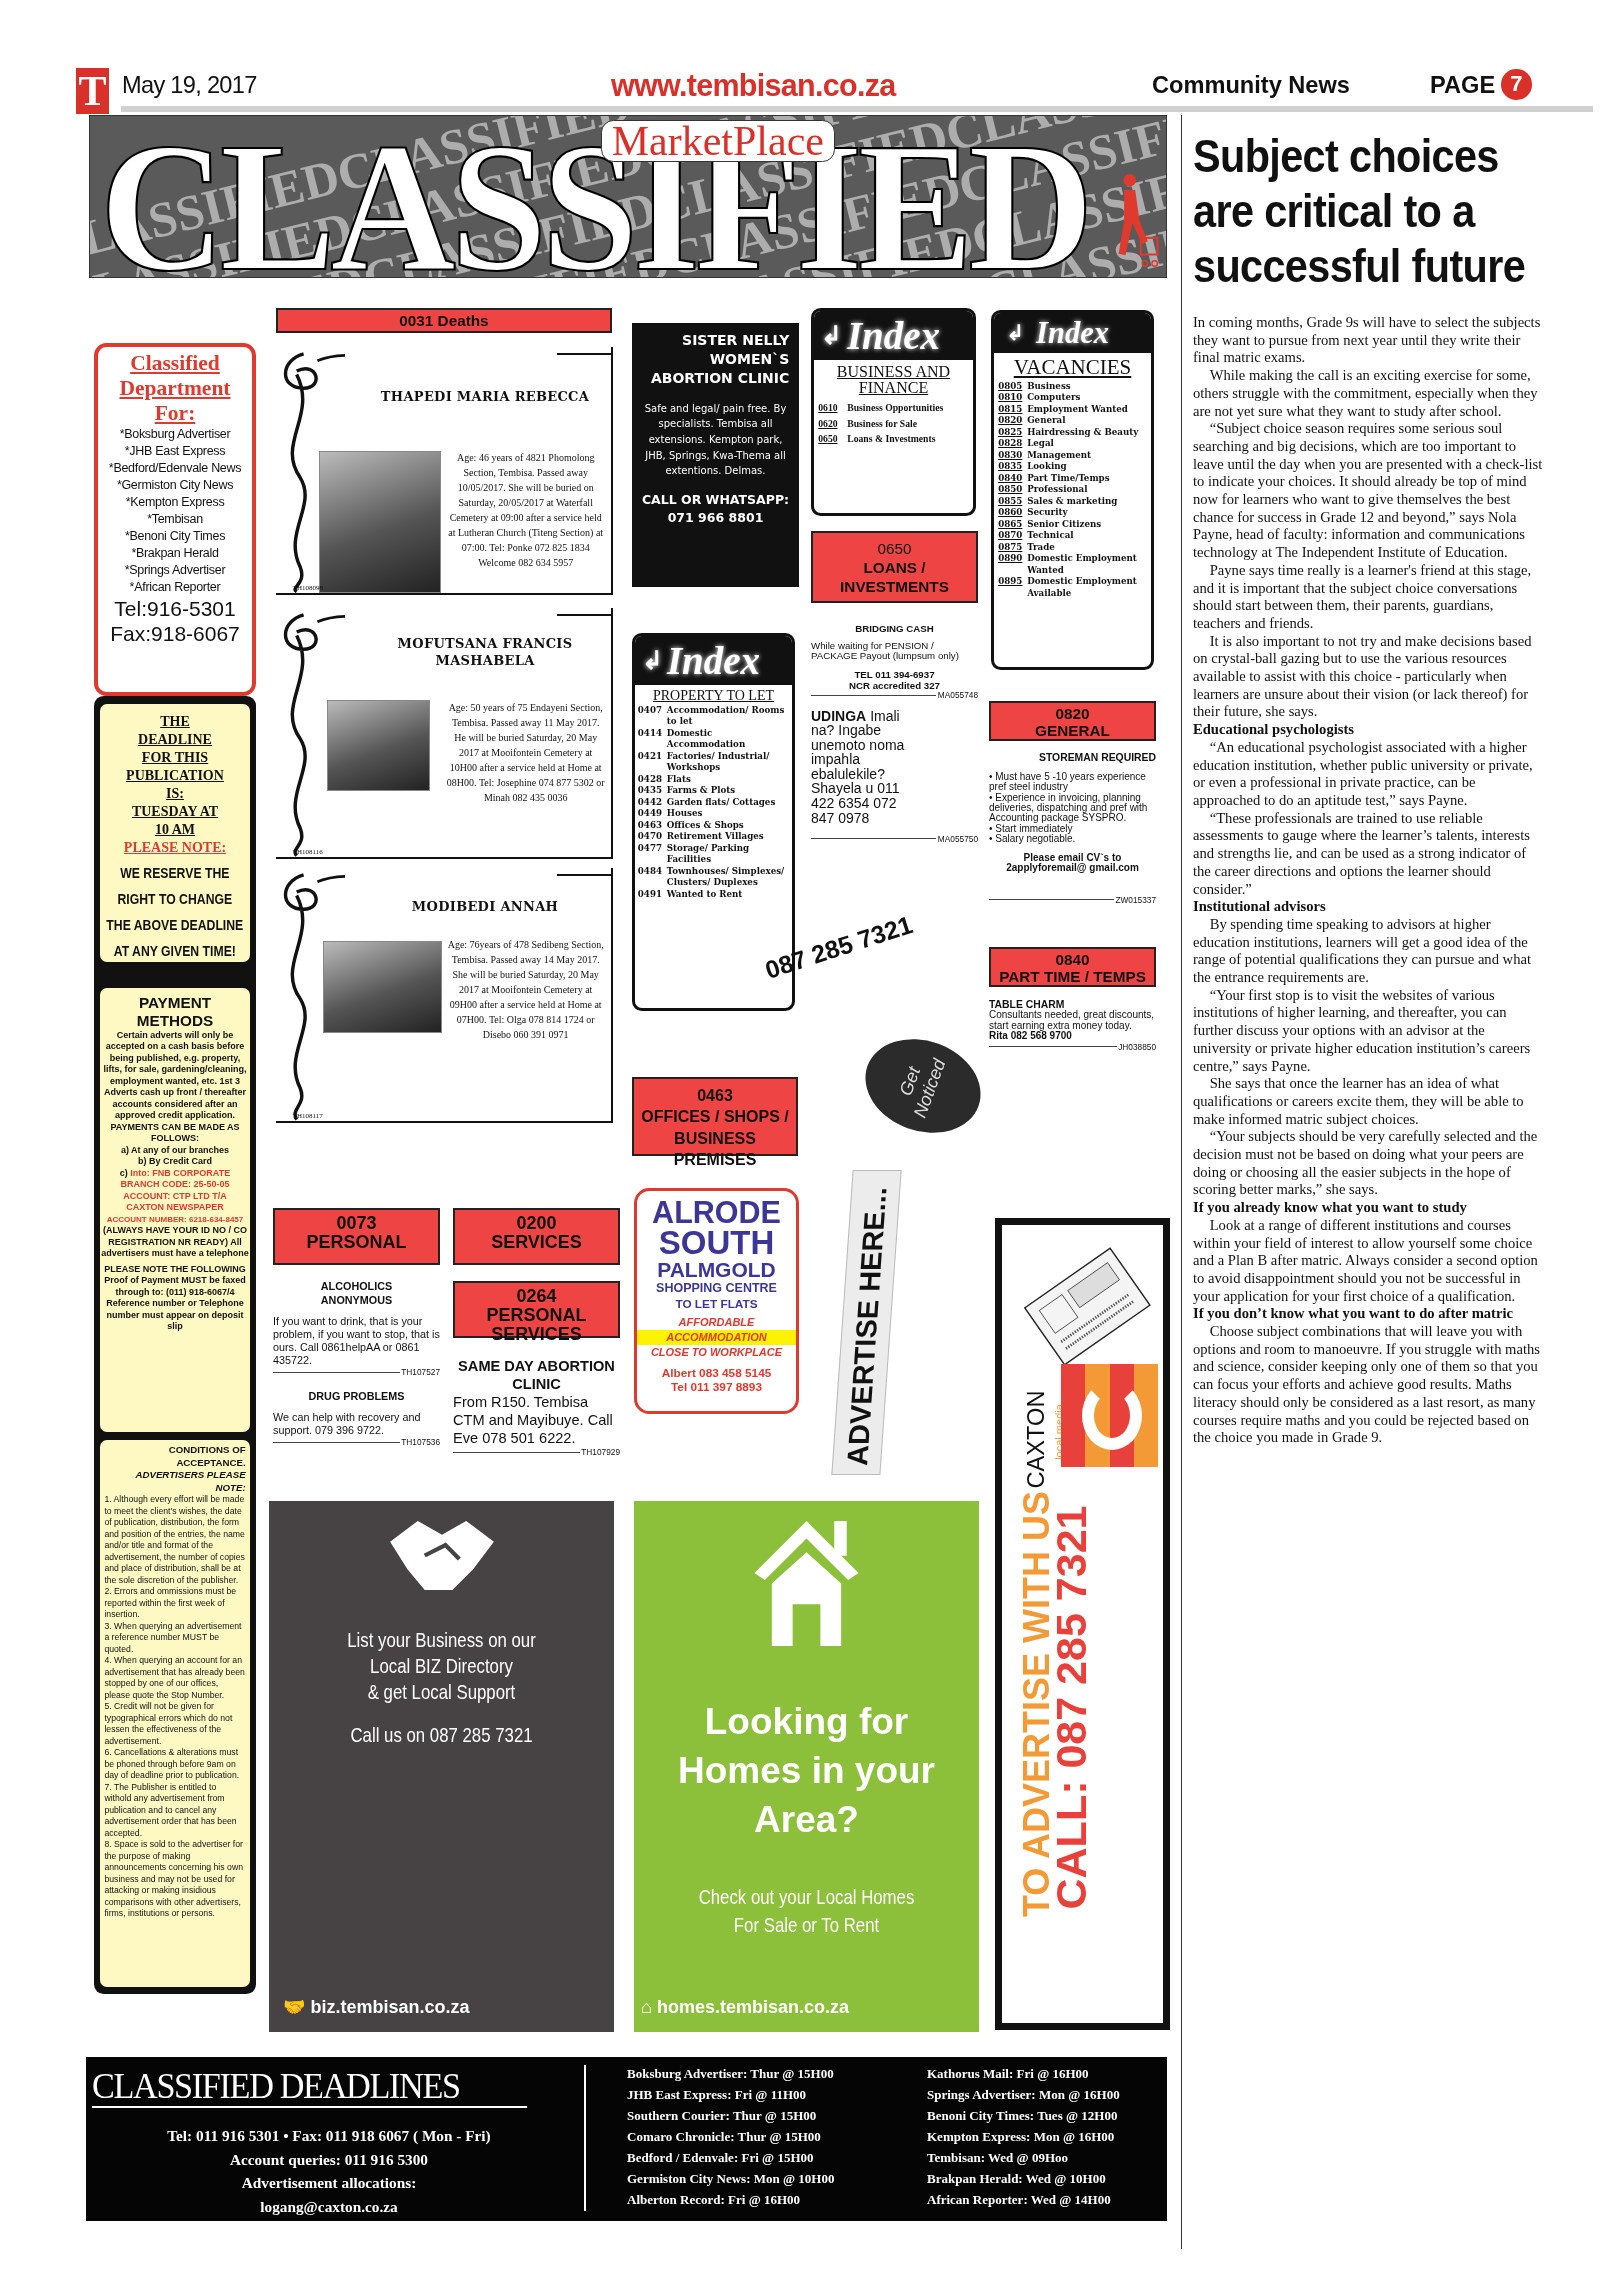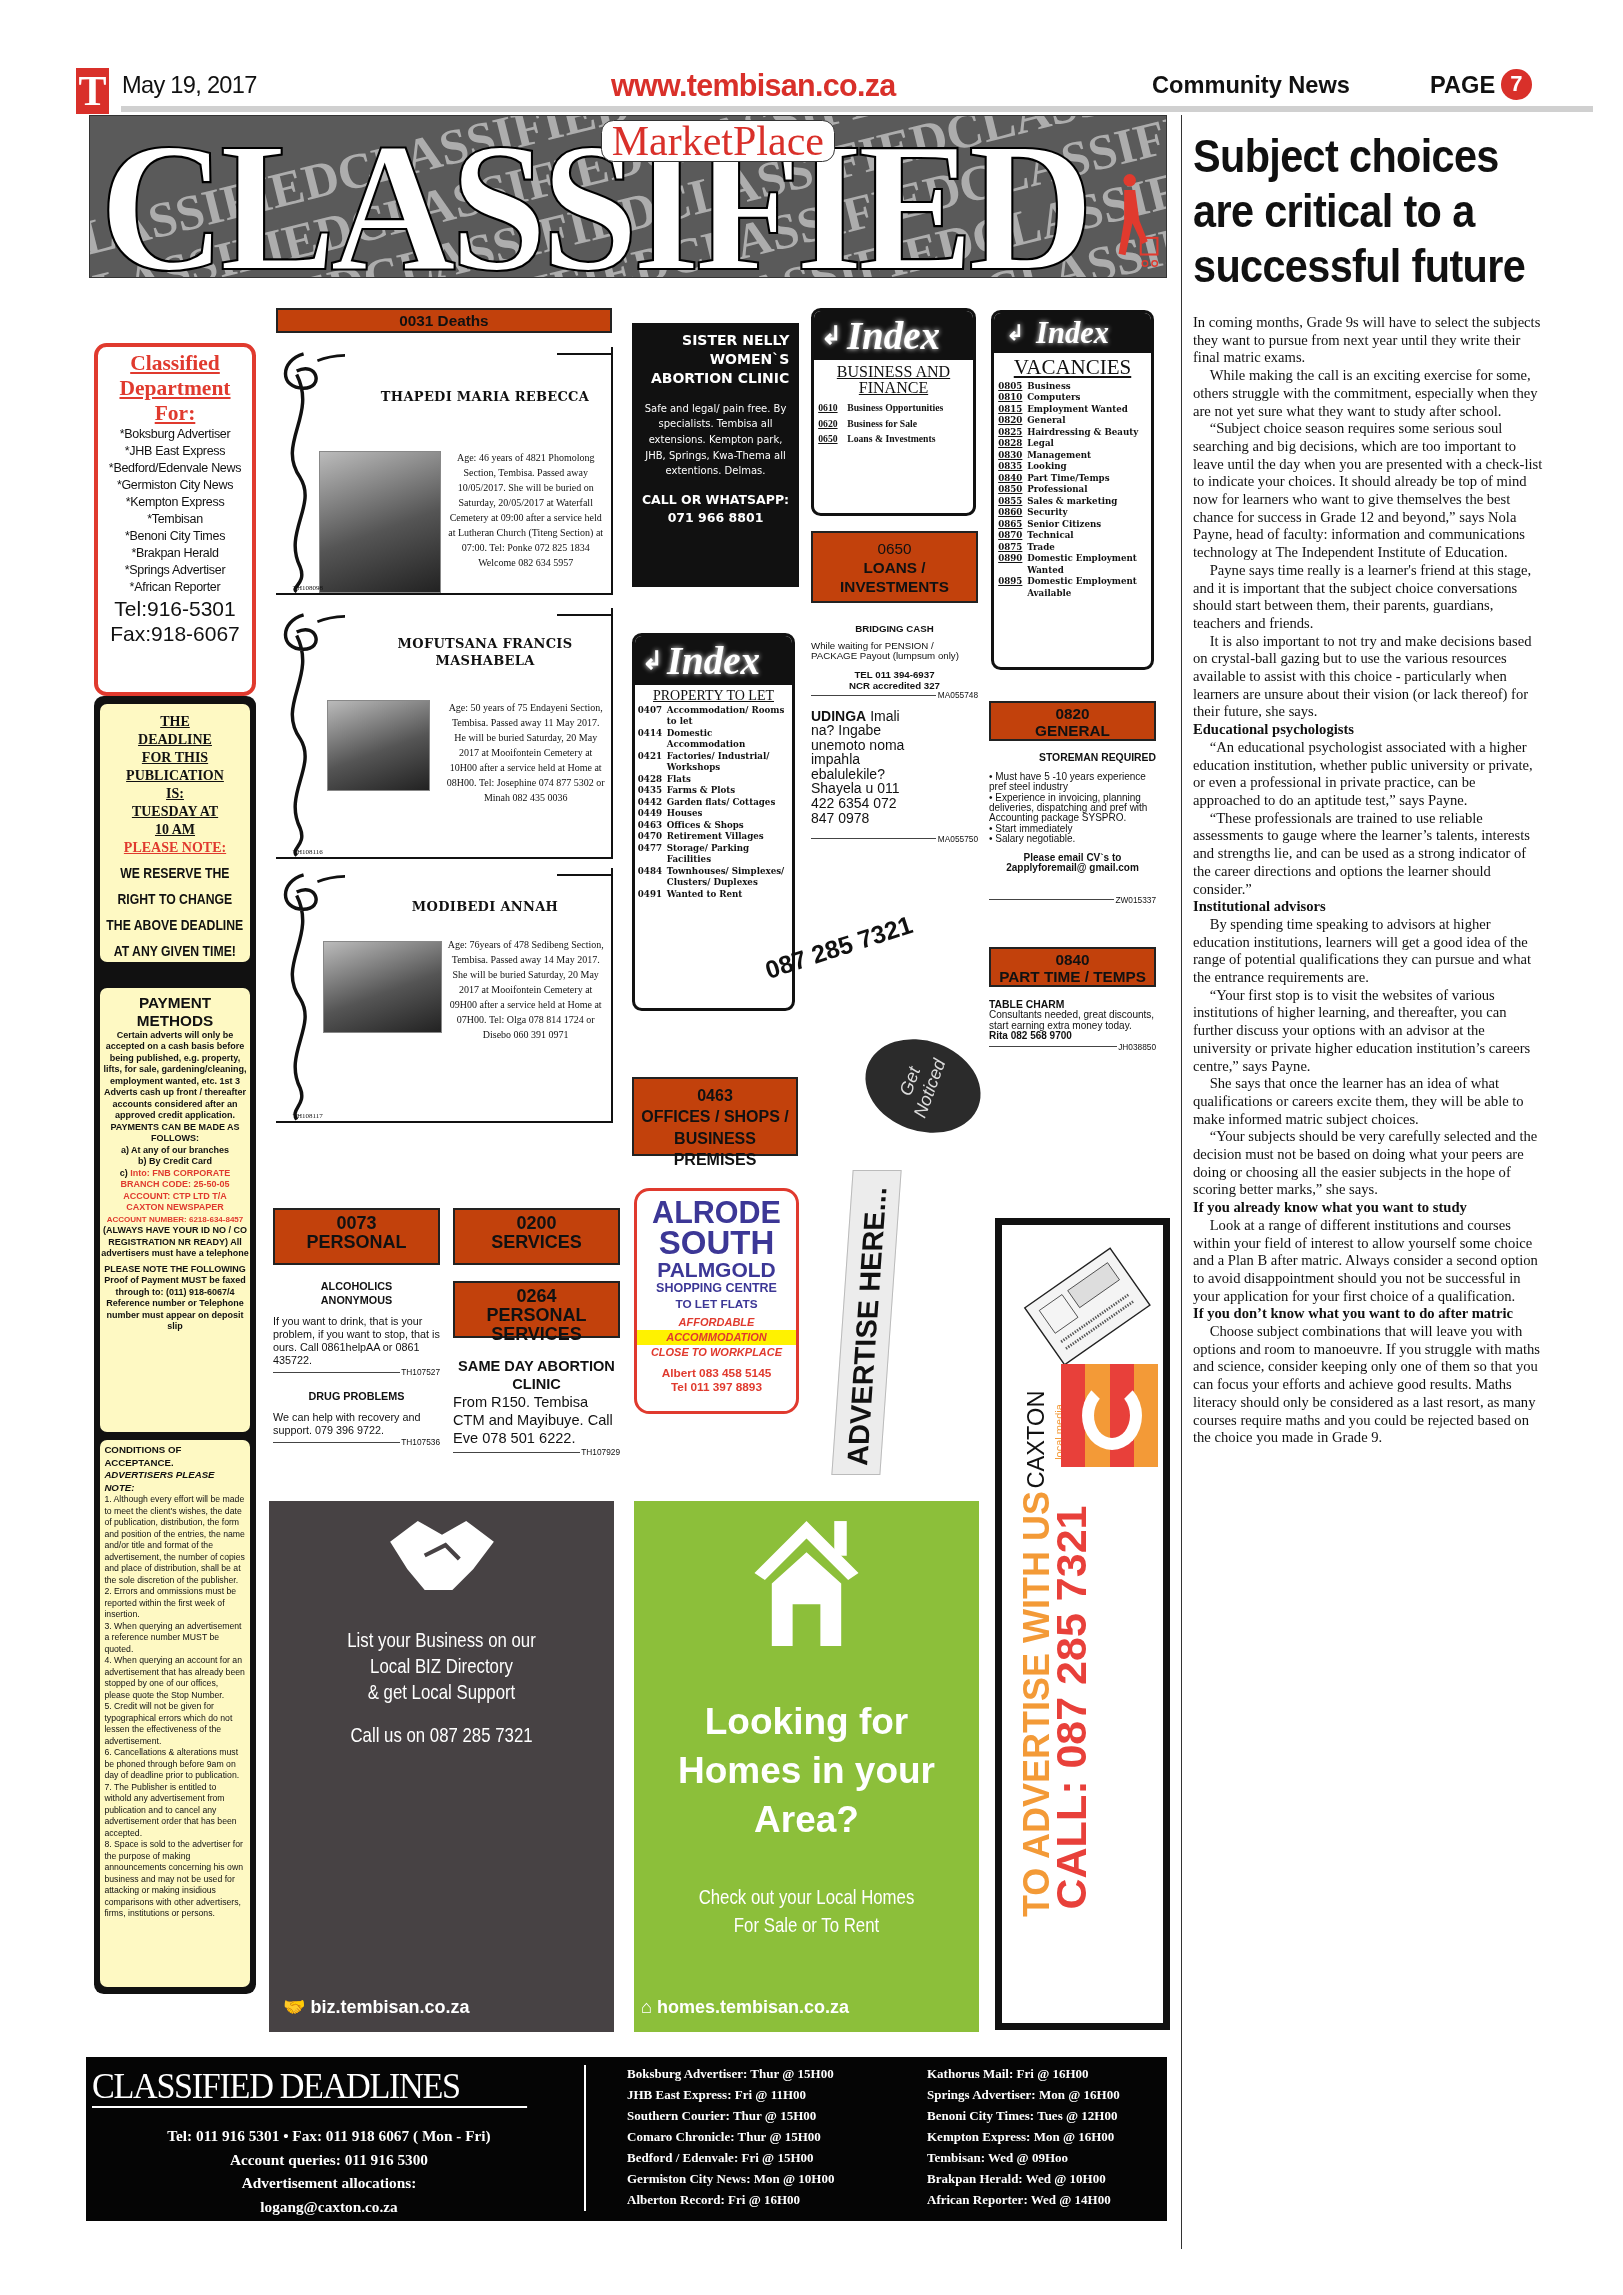--- a/index.html
+++ b/index.html
@@ -10,37 +10,37 @@
 .hdr-url{left:611px;top:68px;font-size:30.5px;font-weight:bold;color:#d9302a;letter-spacing:-0.7px}
 .hdr-sec{left:1152px;top:72px;font-size:23.6px;font-weight:bold}
 .hdr-page{left:1430px;top:72px;font-size:23.6px;font-weight:bold}
 .hdr-pnum{left:1501px;top:69px;width:30.5px;height:30.5px;border-radius:50%;background:#d9302a;color:#fff;font-weight:bold;font-size:22px;text-align:center;line-height:30.5px}
 .hdr-rule{left:121px;top:106px;width:1472px;height:5.6px;background:#d0d0d0}
 .banner{left:89px;top:115px;width:1078px;height:163px;background:#5a5a5a;overflow:hidden;border:0.7px solid #333}
 .banner-bg{position:absolute;left:-28px;top:-42px;width:1180px;font-family:"Liberation Serif",serif;font-weight:bold;font-size:50px;color:#bcbcbc;line-height:54px;transform:rotate(-14deg);white-space:nowrap;opacity:.85}
 .banner-big{position:absolute;left:9.7px;top:14px;font-family:"Liberation Serif",serif;font-weight:bold;font-size:174px;line-height:153px;color:#fff;-webkit-text-stroke:2.1px #000;letter-spacing:-5.6px;transform:scaleY(1.06)}
 .banner-mp{position:absolute;left:511px;top:4.2px;padding:0 9.7px;background:#fff;border:1.4px solid #333;border-radius:12.5px;font-family:"Liberation Serif",serif;font-size:42px;color:#d9302a;line-height:40px}
 .banner-cart{position:absolute;left:1027px;top:56px;width:42px;height:104px}
-.col-head{background:#c2410c;border:2.1px solid #222;text-align:center;font-family:"Liberation Sans",sans-serif;font-weight:bold;line-height:1.05}
+.col-head{background:#ef4444;border:2.1px solid #222;text-align:center;font-family:"Liberation Sans",sans-serif;font-weight:bold;line-height:1.05}
 
 .dept{left:94px;top:343px;width:162px;height:353px;border:4.9px solid #e03a2e;border-radius:12.5px;text-align:center;padding-top:4.2px}
 .dept h2{font-family:"Liberation Serif",serif;color:#e03a2e;font-size:21.5px;line-height:25px;text-decoration:underline}
 .dept .list{font-size:12.5px;line-height:17px;letter-spacing:-0.3px}
 .dept .tel{font-size:21px;line-height:25px}
 .blackbox{left:94px;top:696px;width:162px;height:1298px;background:#111;border-radius:9.7px}
 .wbox{position:absolute;left:6.2px;right:6.2px;background:#fef9c3;border-radius:7px;text-align:center}
 .deadline{top:8.3px;height:258px;padding-top:8.3px}
 .deadline .t{font-family:"Liberation Serif",serif;font-weight:bold;font-size:14px;line-height:18px;text-decoration:underline}
 .deadline .n{font-family:"Liberation Serif",serif;font-weight:bold;font-size:14px;color:#e03a2e;text-decoration:underline;margin-top:1.4px}
 .deadline .r{font-weight:bold;font-size:15.3px;line-height:26px;transform:scaleX(.8);margin:4.2px -14px 0}
 .pay{top:292px;height:444px;padding-top:5.6px;font-weight:bold;font-size:9px;line-height:11.5px}
 .pay h3{font-size:15.3px;line-height:18px}
 .pay .red{color:#e03a2e}
 .cond{top:744px;height:547px;font-size:8.7px;line-height:11.5px;text-align:left;padding:4.2px 4.2px}
-.cond .h{text-align:left;font-weight:bold;font-size:9.7px;line-height:12.5px}
+.cond .h{text-align:right;font-weight:bold;font-size:9.7px;line-height:12.5px}
 
 .obit{left:276px;width:337px;border-right:2.1px solid #111;border-bottom:2.1px solid #111}
 .obit .topline{position:absolute;right:-2.1px;top:5.6px;width:56px;border-top:2.1px solid #111}
 .obit .vine{position:absolute;left:0;top:0;width:69px;height:100%}
 .obit .name{position:absolute;left:90px;right:7px;text-align:center;font-family:"DejaVu Serif",serif;font-weight:bold;font-size:13px;line-height:16.7px;letter-spacing:0.3px}
 .obit .photo{position:absolute;background:linear-gradient(160deg,#bbb,#555 55%,#222);border:0.7px solid #888}
 .obit .txt{position:absolute;left:170px;right:5.6px;font-family:"Liberation Serif",serif;font-size:10px;line-height:15px;text-align:center}
 .obit .ref{position:absolute;left:16.7px;bottom:1.4px;font-family:"Liberation Serif",serif;font-size:7px}
 .small-ad{font-size:10.8px;line-height:13px}
 .ref-line{display:flex;align-items:center;font-size:8.3px}

